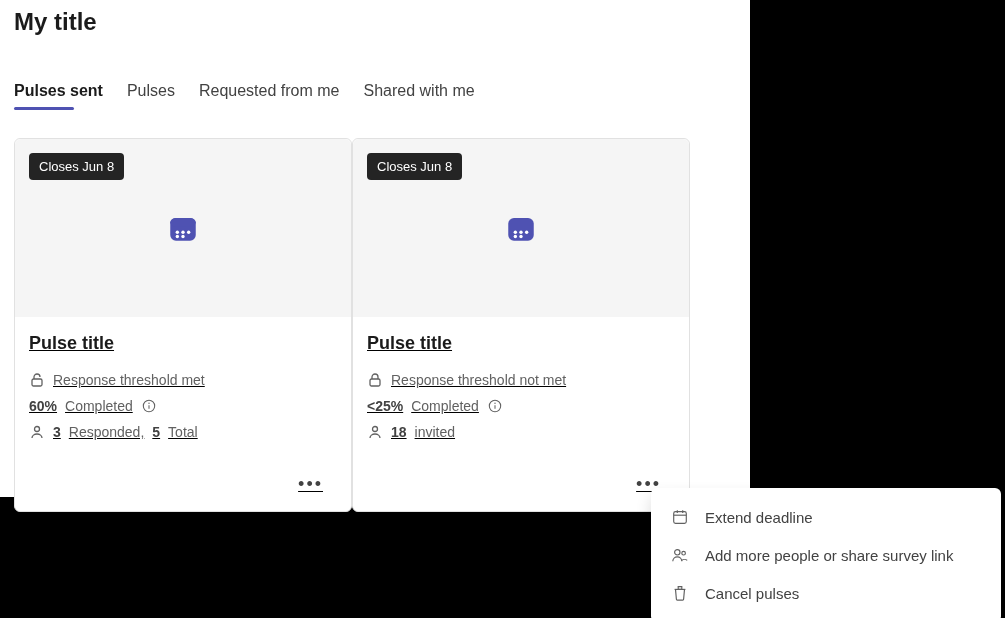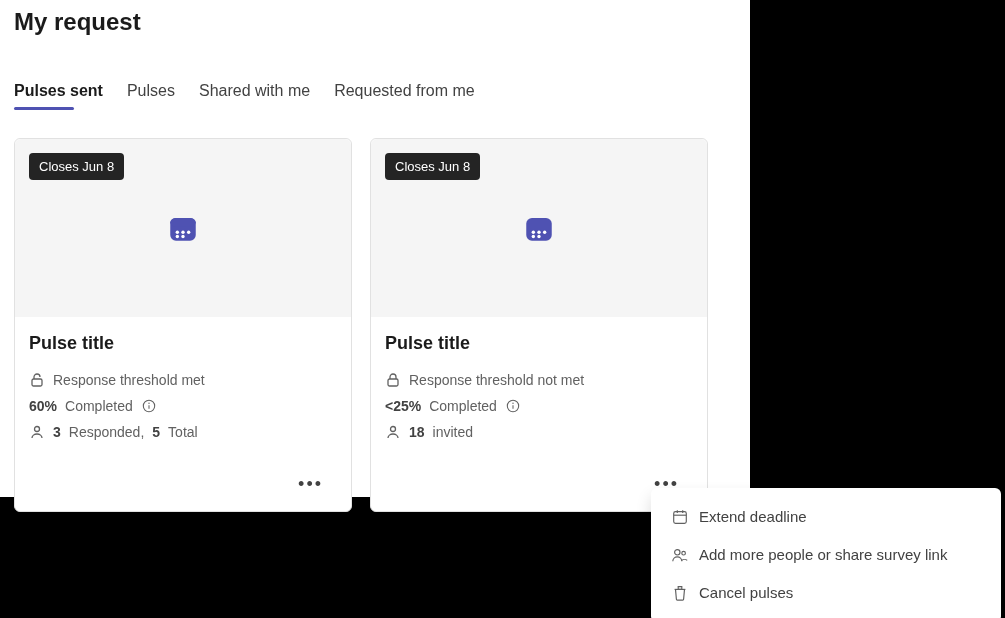--- a/index.html
+++ b/index.html
@@ -44,21 +44,22 @@
       position: absolute;
       bottom: -2px;
       left: 0;
       width: 60px;
       height: 3px;
       background: #4f52b2;
       border-radius: 2px;
     }
     .cards {
       display: flex;
-      gap: 18px;
+      gap: 0;
+      text-decoration: underline;
     }
     .card {
       width: 338px;
       border: 1px solid #e1e1e1;
       border-radius: 6px;
       background: #ffffff;
       overflow: visible;
       position: relative;
     }
     .card-header {
@@ -150,21 +151,22 @@
       left: 651px;
       background: #ffffff;
       border-radius: 6px;
       box-shadow: 0 8px 16px rgba(0,0,0,0.14);
       padding: 10px 0;
       z-index: 10;
       min-width: 350px;
     }
     .menu-item {
       display: flex;
-      gap: 10px;
+      align-items: center;
+      gap: 16px;
       padding: 10px 20px;
       font-size: 15px;
       color: #424242;
       cursor: pointer;
     }
     .menu-icon {
       width: 18px;
       height: 18px;
       display: inline-flex;
       align-items: center;
@@ -172,34 +174,34 @@
       color: #616161;
     }
   </style>
 </head>
 <body>
 
 <div class="right-black"></div>
 <div class="black-bg"></div>
 
 <div class="page-container">
-  <h1 class="page-title">My request</h1>
+  <h1 class="page-title">My title</h1>
 
   <div class="tabs">
     <div class="tab active">
       <span>Pulses sent</span>
     </div>
     <div class="tab">
       <span>Pulses</span>
     </div>
     <div class="tab">
+      <span>Requested from me</span>
+    </div>
+    <div class="tab">
       <span>Shared with me</span>
-    </div>
-    <div class="tab">
-      <span>Requested from me</span>
     </div>
   </div>
 
   <div class="cards">
 
     <div class="card">
       <div class="card-header">
         <div class="badge">Closes Jun 8</div>
         <span class="pulse-icon">
           <svg viewBox="0 0 24 24" width="34" height="34">

